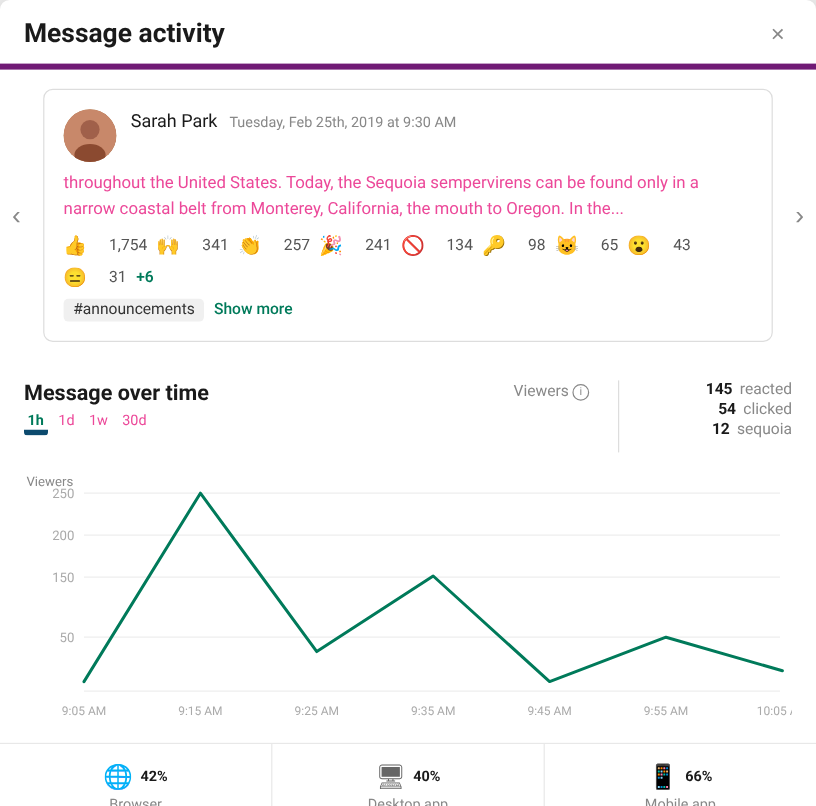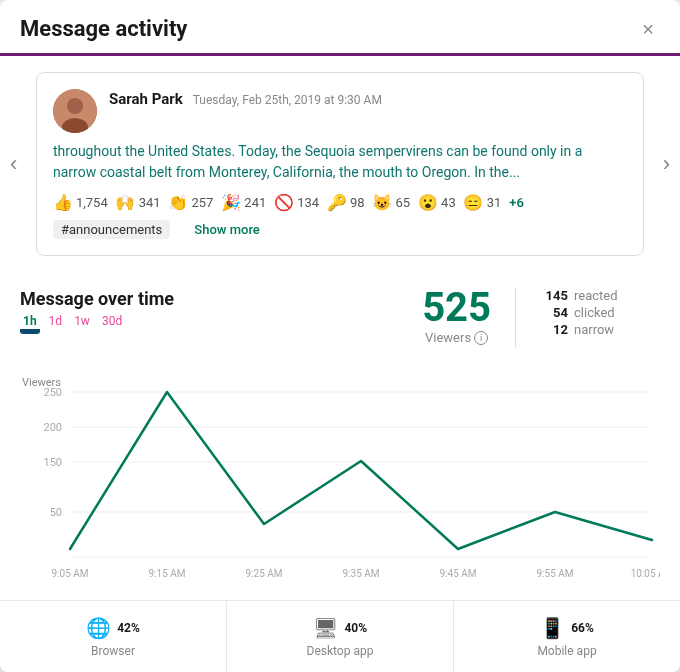--- a/index.html
+++ b/index.html
@@ -19,21 +19,21 @@
       box-shadow: 0 4px 24px rgba(0,0,0,0.18);
       display: flex;
       flex-direction: column;
       overflow: hidden;
     }
     .modal-header {
       display: flex;
       align-items: center;
       justify-content: space-between;
       padding: 16px 20px 12px 20px;
-      border-bottom: 3px solid #701a75;
+      border-bottom: 5px solid #701a75;
     }
     .modal-title {
       font-size: 22px;
       font-weight: 700;
       color: #1a1a1a;
     }
     .close-btn {
       background: none;
       border: none;
       cursor: pointer;
@@ -91,63 +91,63 @@
       height: 44px;
       border-radius: 50%;
       background: linear-gradient(135deg, #c8886a 0%, #a0604a 100%);
       display: flex;
       align-items: center;
       justify-content: center;
       font-size: 20px;
     }
     .message-author-block {}
     .author-name {
-      font-weight: 700;
+      font-weight: 400;
       font-size: 15px;
       color: #1a1a1a;
     }
     .message-date {
       font-size: 12px;
       color: #888;
       margin-left: 6px;
       font-weight: 400;
     }
     .message-text {
       font-size: 14px;
       color: #222;
       line-height: 1.5;
       margin-bottom: 4px;
     }
     .message-text-faded {
       font-size: 14px;
-      color: #0f766e;
+      color: #ec4899;
       line-height: 1.5;
       margin-bottom: 10px;
     }
     .reactions-row {
       display: flex;
       align-items: center;
       gap: 8px;
       flex-wrap: wrap;
       margin-bottom: 8px;
       font-size: 13px;
     }
     .reaction-item {
       display: flex;
       align-items: center;
       gap: 3px;
       color: #333;
     }
     .reaction-emoji { font-size: 16px; }
-    .reaction-count { font-size: 13px; color: #555; }
+    .reaction-count { font-size: 13px; color: #555; margin-left: 15px; }
     .more-reactions { color: #007a5a; font-size: 13px; font-weight: 600; }
     .tags-row {
       display: flex;
       align-items: center;
-      gap: 24px;
+      gap: 8px;
       font-size: 13px;
     }
     .tag {
       background: #f0f0f0;
       border-radius: 4px;
       padding: 2px 8px;
       color: #333;
       font-size: 13px;
     }
     .show-more {
@@ -231,20 +231,21 @@
       background: #ddd;
       height: 60px;
       align-self: center;
     }
     .stats-block {
       display: flex;
       flex-direction: column;
       gap: 2px;
       font-size: 13px;
       min-width: 120px;
+      align-items: flex-end;
     }
     .stat-row {
       display: flex;
       align-items: center;
       gap: 6px;
     }
     .stat-num {
       font-weight: 700;
       color: #1a1a1a;
       min-width: 28px;
@@ -394,40 +395,39 @@
         <div class="time-filters">
 
         <span class="time-filter active">1h</span>
             <span class="time-filter">1d</span>
             <span class="time-filter">1w</span>
             <span class="time-filter">30d</span>
           </div>
       </div>
       <div class="activity-right">
         <div class="viewers-block">
-          <div class="viewers-count">525</div>
           <div class="viewers-label">
             <span>Viewers</span>
             <span class="info-icon">i</span>
           </div>
         </div>
         <div class="stats-divider"></div>
         <div class="stats-block">
 
         <div class="stat-row">
               <span class="stat-num">145</span>
               <span class="stat-label">reacted</span>
             </div>
             <div class="stat-row">
               <span class="stat-num">54</span>
               <span class="stat-label">clicked</span>
             </div>
             <div class="stat-row">
               <span class="stat-num">12</span>
-              <span class="stat-label">narrow</span>
+              <span class="stat-label">sequoia</span>
             </div>
           </div>
       </div>
     </div>
   </div>
 
   <div class="chart-container">
     <span class="chart-y-label">Viewers</span>
     <svg class="chart" viewBox="0 0 640 220" preserveAspectRatio="none">
 

